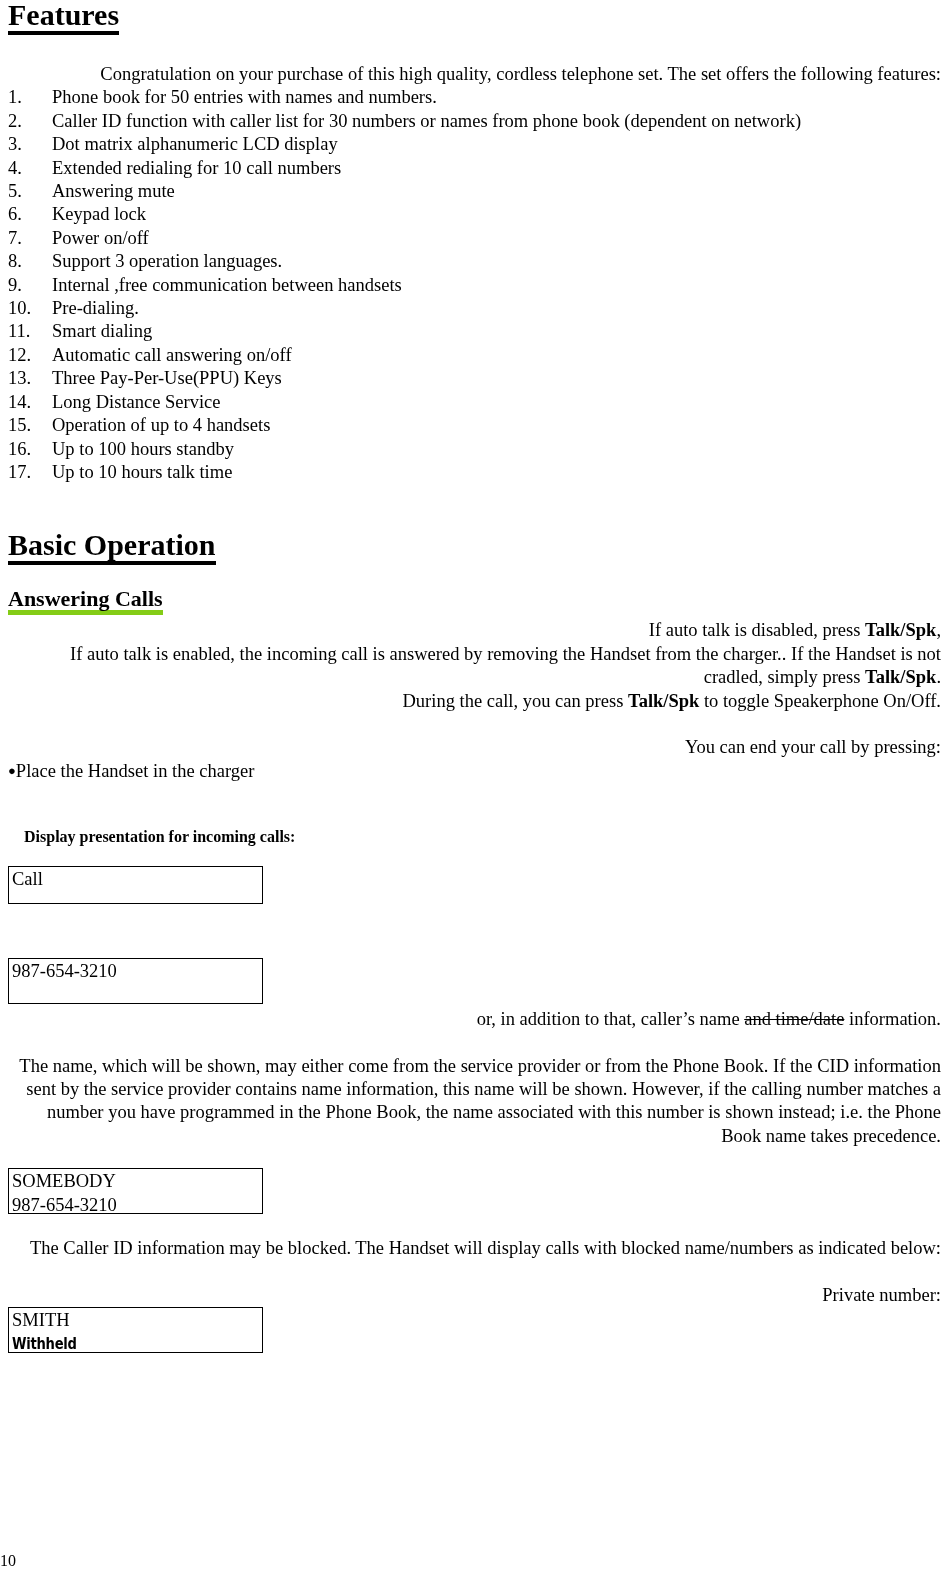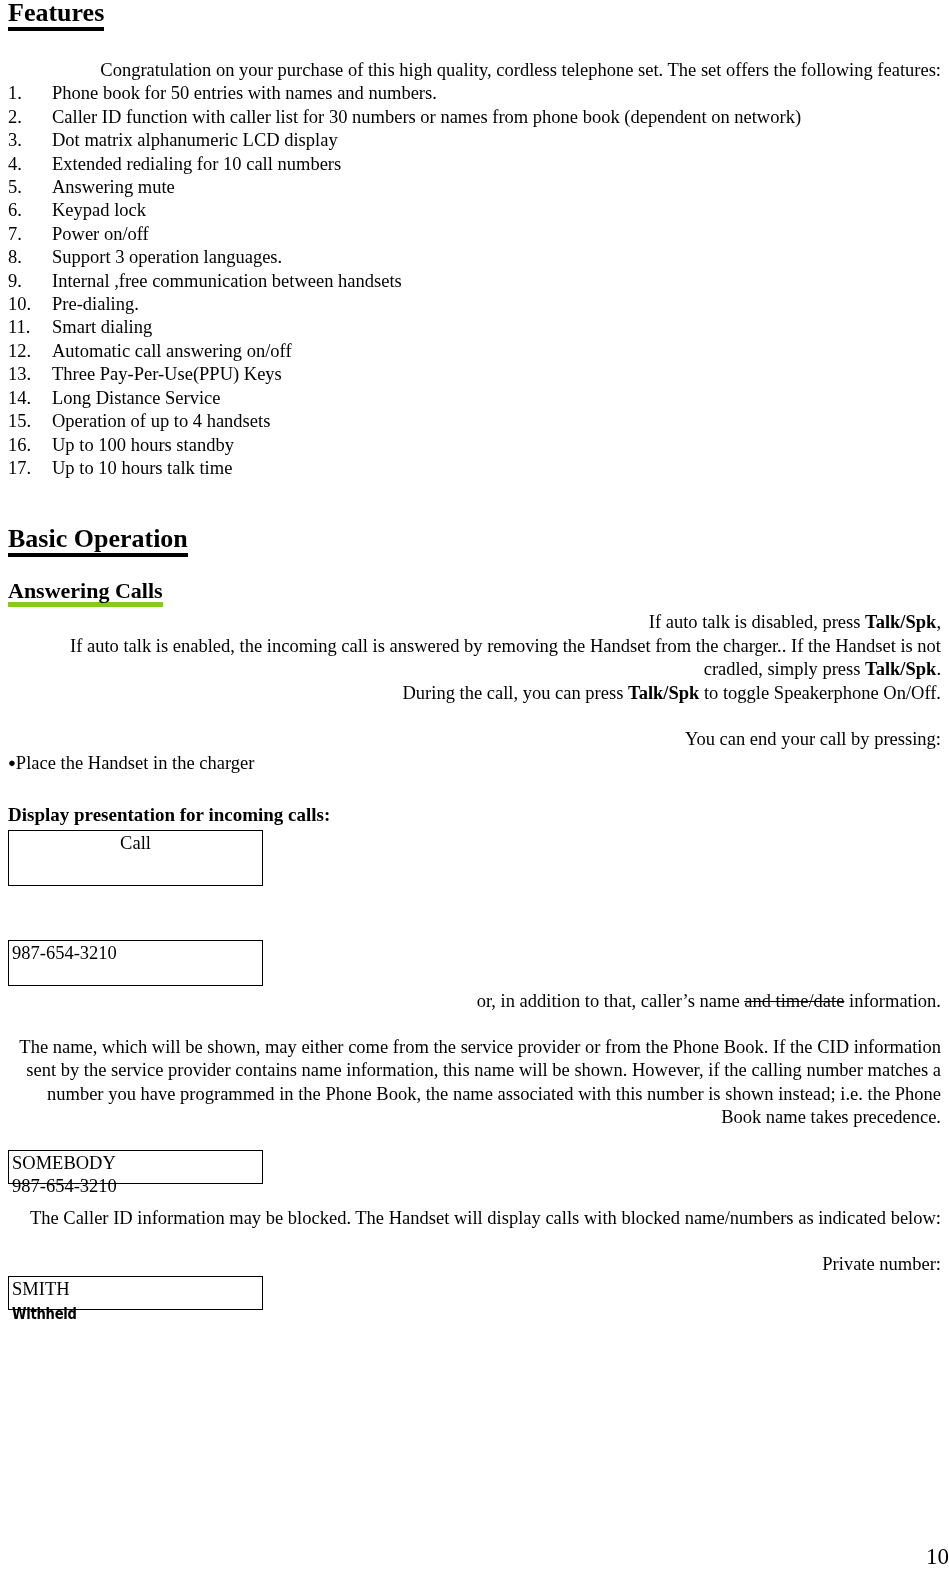--- a/index.html
+++ b/index.html
@@ -18,43 +18,43 @@
     height: 1592px;
     margin: 0 auto;
     background: #ffffff;
     overflow: hidden;
     box-sizing: border-box;
     padding: 0 8px 0 8px;
   }
 
   
   .h-major {
-    font-size: 26px;
+    font-size: 30px;
     font-weight: bold;
     line-height: 1.0;
     margin: 0;
     display: inline-block;
     border-bottom: 4px solid #000;
     padding-bottom: 1px;
     letter-spacing: 0px;
   }
   .h-sub {
     font-size: 22px;
     font-weight: bold;
     line-height: 1.0;
     margin: 0;
     display: inline-block;
     border-bottom: 5px solid #84cc16;
     padding-bottom: 0px;
   }
   .h-bold {
-    font-size: 19px;
+    font-size: 16px;
     font-weight: bold;
     line-height: 1.15;
-    margin: 0;
+    margin: 16px;
   }
 
   
   .p {
     font-size: 18.5px;
     line-height: 23.4px;
     margin: 0;
     text-align: right;
   }
 
@@ -99,23 +99,23 @@
 
   
   .lcd {
     border: 1.5px solid #000;
     width: 255px;
     box-sizing: border-box;
     font-size: 18.5px;
     line-height: 23.4px;
     padding: 1px 3px 1px 3px;
   }
-  .lcd.h-one   { height: 56px; text-align: center; }
+  .lcd.h-one   { height: 38px; }
   .lcd.h-two   { height: 46px; }
-  .lcd.h-three { height: 34px; }
+  .lcd.h-three { height: 46px; }
 
   .lcd-line { white-space: pre; }
 
   
   .withheld {
     font-family: "DejaVu Sans", sans-serif;
     font-weight: bold;
     font-size: 16px;
     transform: scaleX(0.82);
     transform-origin: left center;
@@ -142,22 +142,22 @@
   .sp-28 { height: 28px; }
   .sp-34 { height: 34px; }
   .sp-46 { height: 46px; }
 
   
   .page-number {
     position: absolute;
     left: 0;
     right: 0;
     bottom: 22px;
-    text-align: right;
-    font-size: 23px;
+    text-align: left;
+    font-size: 16px;
   }
 </style>
 </head>
 <body>
 
 <div class="page">
 
   
   <h1 class="h-major">Features</h1>
 

